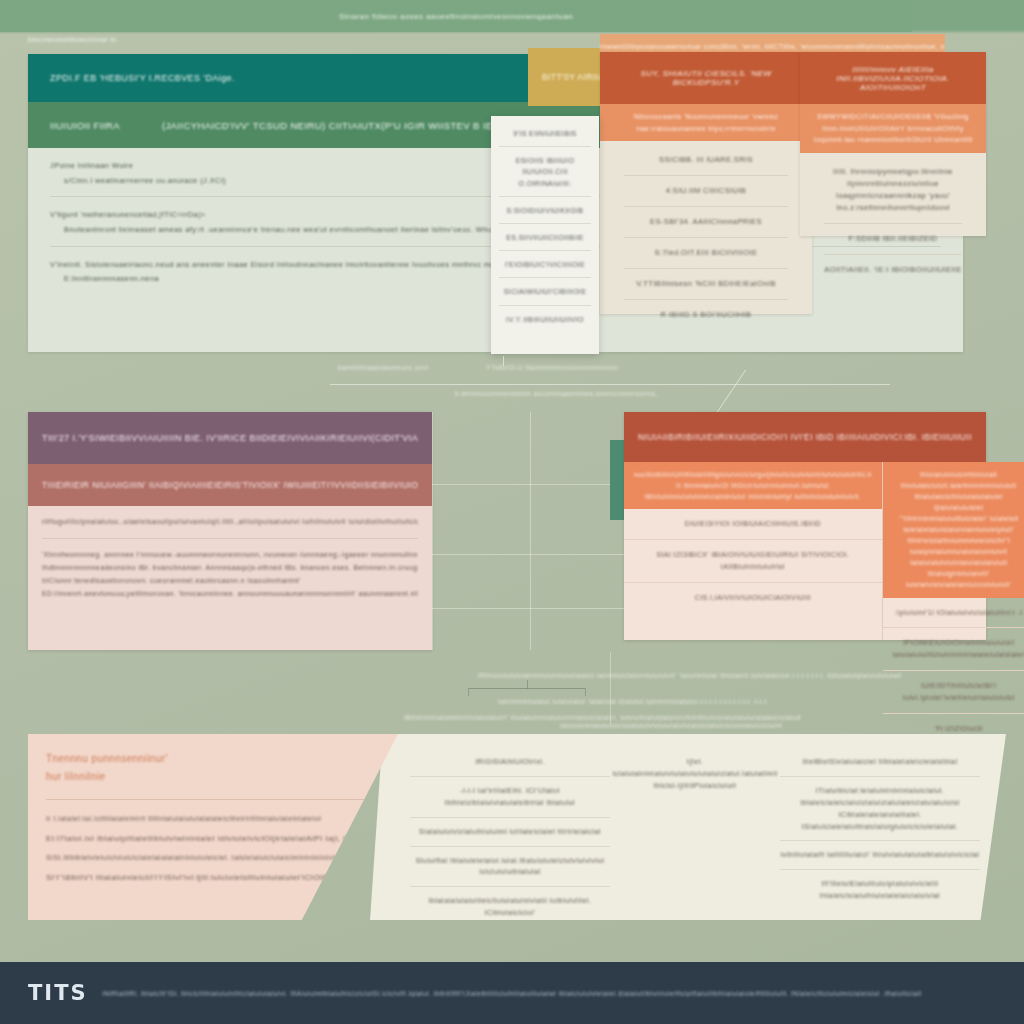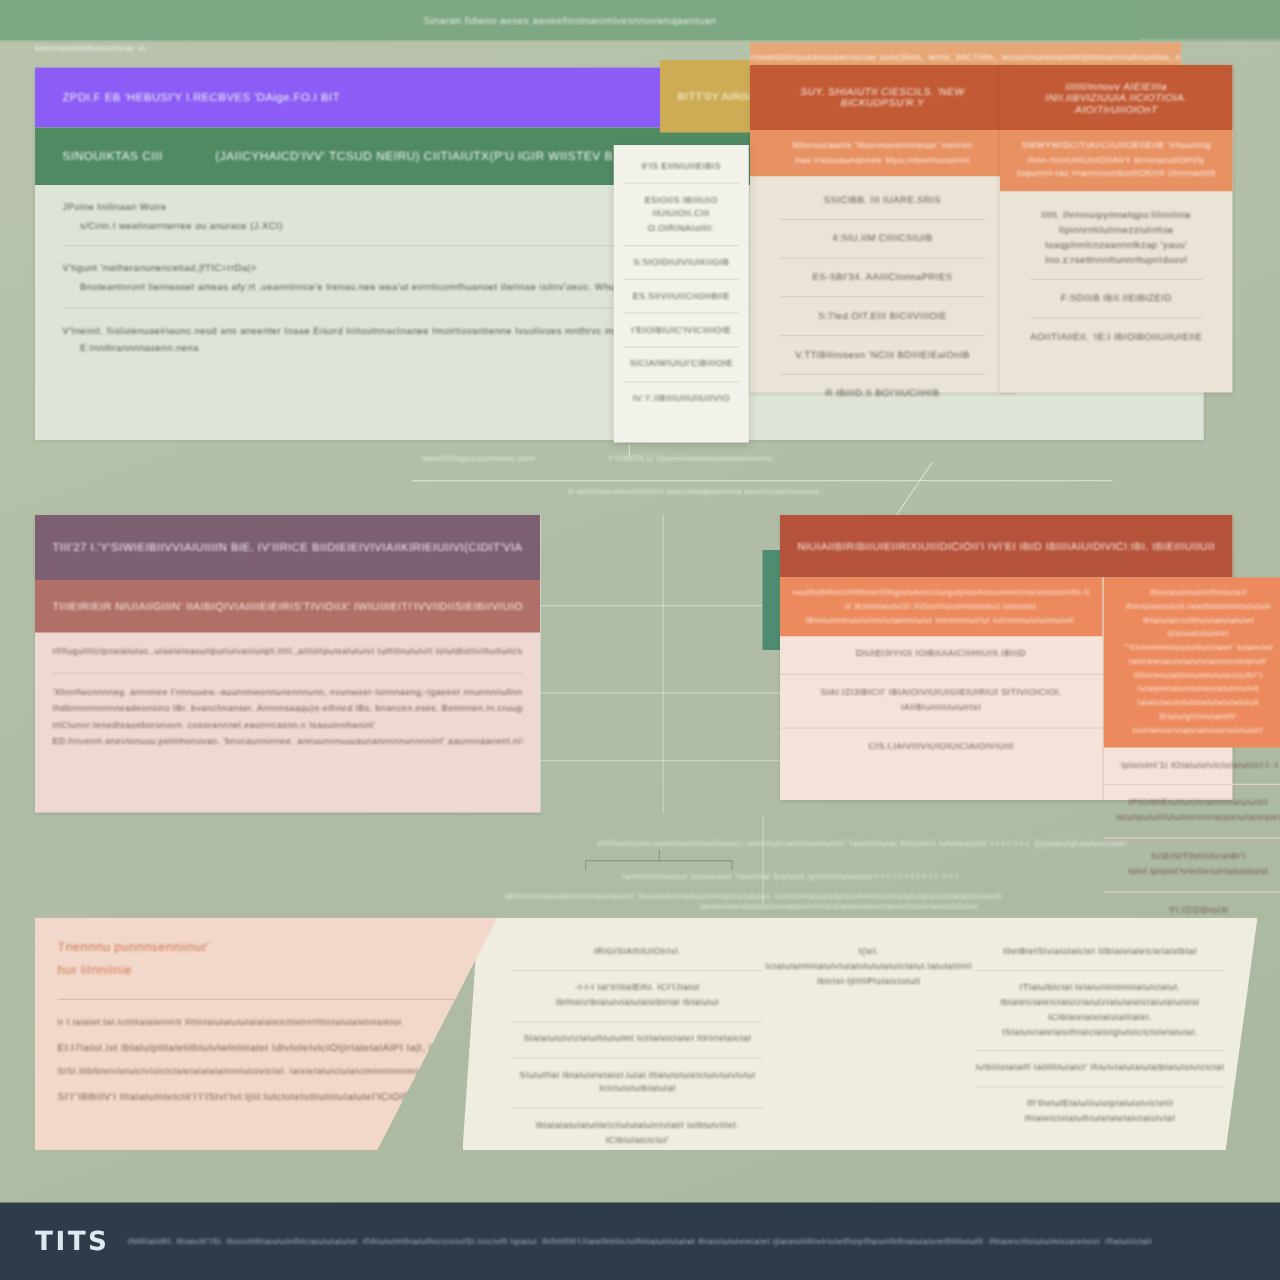--- a/index.html
+++ b/index.html
@@ -72,24 +72,24 @@
   
   .card-main {
     position: absolute;
     left: 28px; top: 54px;
     width: 935px; height: 298px;
     background: #dfe4d8;
     box-shadow: 0 1px 3px rgba(40,55,40,.13);
   }
   .card-main-head {
     height: 48px;
-    background: #8b5cf6;
-    display: flex;
-    align-items: center;
-    justify-content: flex-start;
+    background: #0f766e;
+    display: flex;
+    align-items: center;
+    justify-content: space-between;
     padding: 0 22px;
   }
   .card-main-head .tx { color: #f2f6ef; font-size: 9px; }
   .card-main-subhead {
     height: 46px;
     background: #4f8a63;
     display: flex;
     align-items: center;
     gap: 42px;
     padding: 0 22px;
@@ -129,21 +129,21 @@
   }
   .orange-banner .tx { color: #fdf2e7; font-size: 7px; }
 
   
   .card-orange {
     position: absolute;
     background: #e9e4d6;
     box-shadow: 0 1px 3px rgba(40,30,20,.14);
   }
   .card-orange.a { left: 600px; top: 52px; width: 212px; height: 262px; }
-  .card-orange.b { left: 800px; top: 52px; width: 186px; height: 262px; }
+  .card-orange.b { left: 800px; top: 52px; width: 186px; height: 184px; }
 
   .card-orange .head {
     height: 52px;
     background: #c15a35;
     display: flex;
     align-items: center;
     justify-content: center;
     padding: 0 12px;
     text-align: center;
   }
@@ -436,21 +436,21 @@
   <div class="breadcrumb">
     <span class="tx">bmcnwomebbowornnar in</span>
   </div>
 
   <div class="card-main">
     <div class="card-main-head">
       <span class="tx">ZPDI.F EB 'HEBUSI'Y I.RECBVES 'DAige.</span>
       <span class="tx">FO.I BIT</span>
     </div>
     <div class="card-main-subhead">
-      <span class="tx">SINOUIKTAS CIII</span>
+      <span class="tx">IIUIUIOII FIIRA</span>
       <span class="tx">(JAIICYHAICD'IVV' TCSUD  NEIRU) CIITIAIUTX(P'U IGIR WIISTEV B IERIER'BI' ICKOI()</span>
     </div>
     <div class="card-main-body">
       <div class="row-line">
         <span class="tx">JPoine Inilinaan Wuire</span>
         <span class="tx">s/Cinn.I weatinarrnerree ou.anurace (J.XCI)</span>
       </div>
       <div class="row-line">
         <span class="tx">V'tigunt  'nwiheranunencetiad,|fTIC=rrDa|&gt;</span>
         <span class="tx">Bnoteantnront lieinwaset ameas  afy:rt .ueanninnce'e trenau.nee  wea'ut evrnticomthuanoet ilwrinae isitnv'oeoc. Whu|soatnlaluwud ioroelciton</span>

